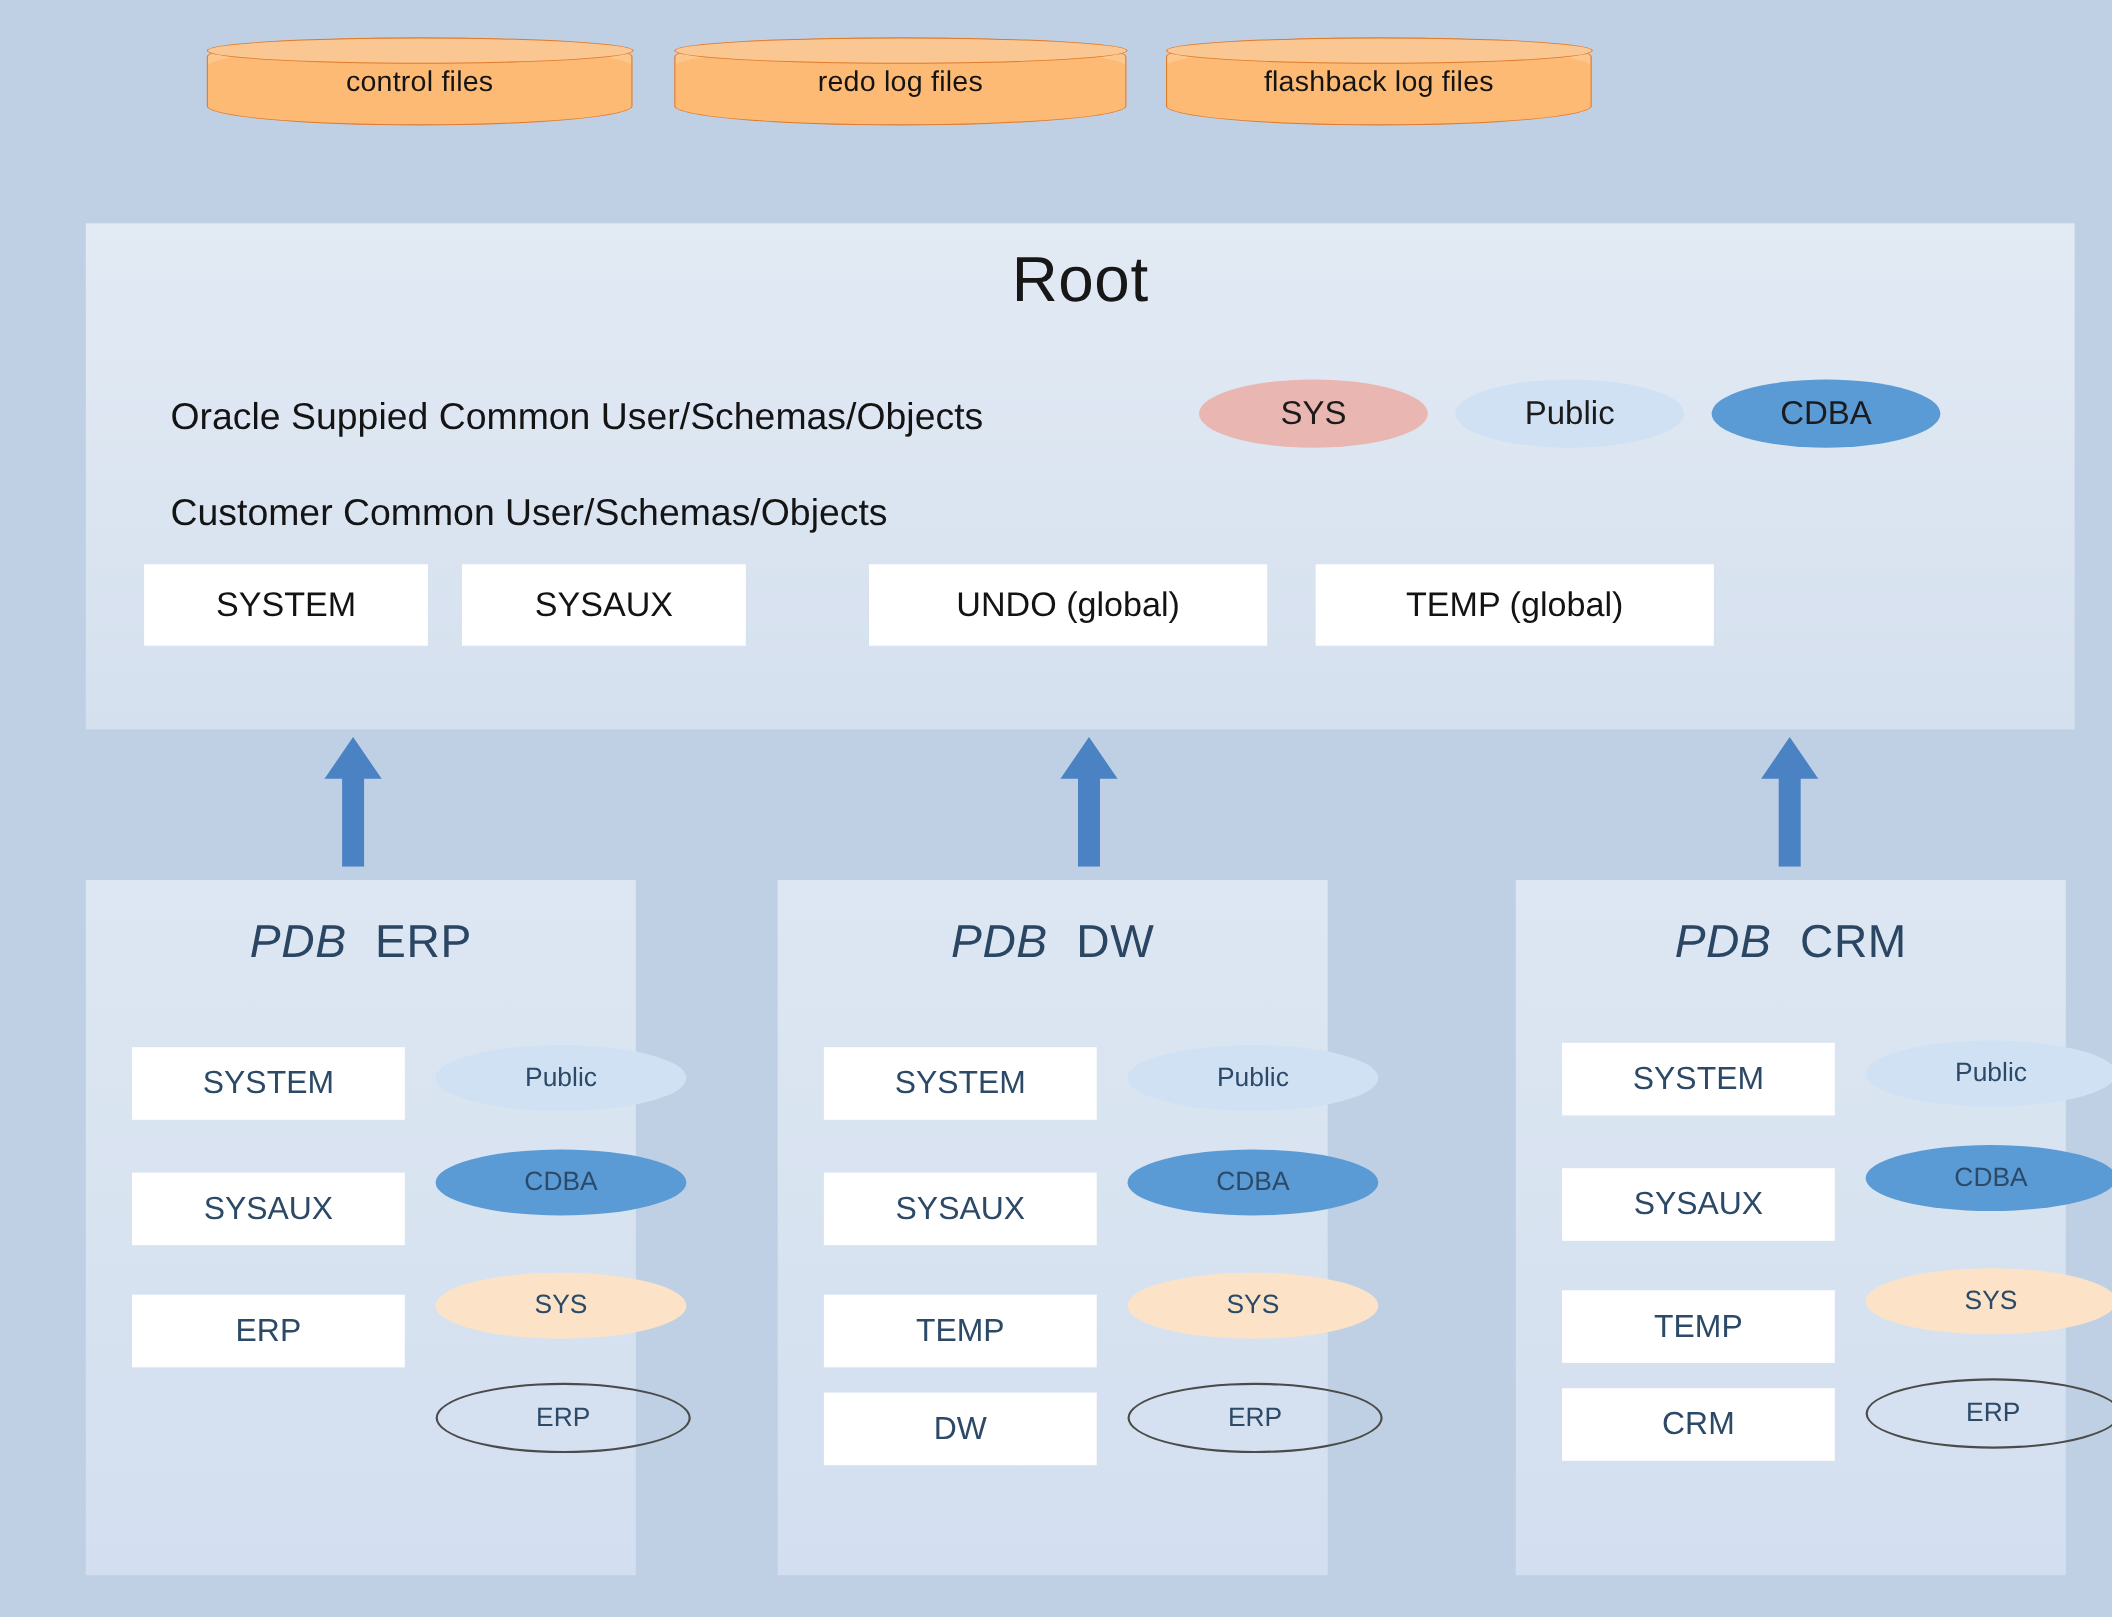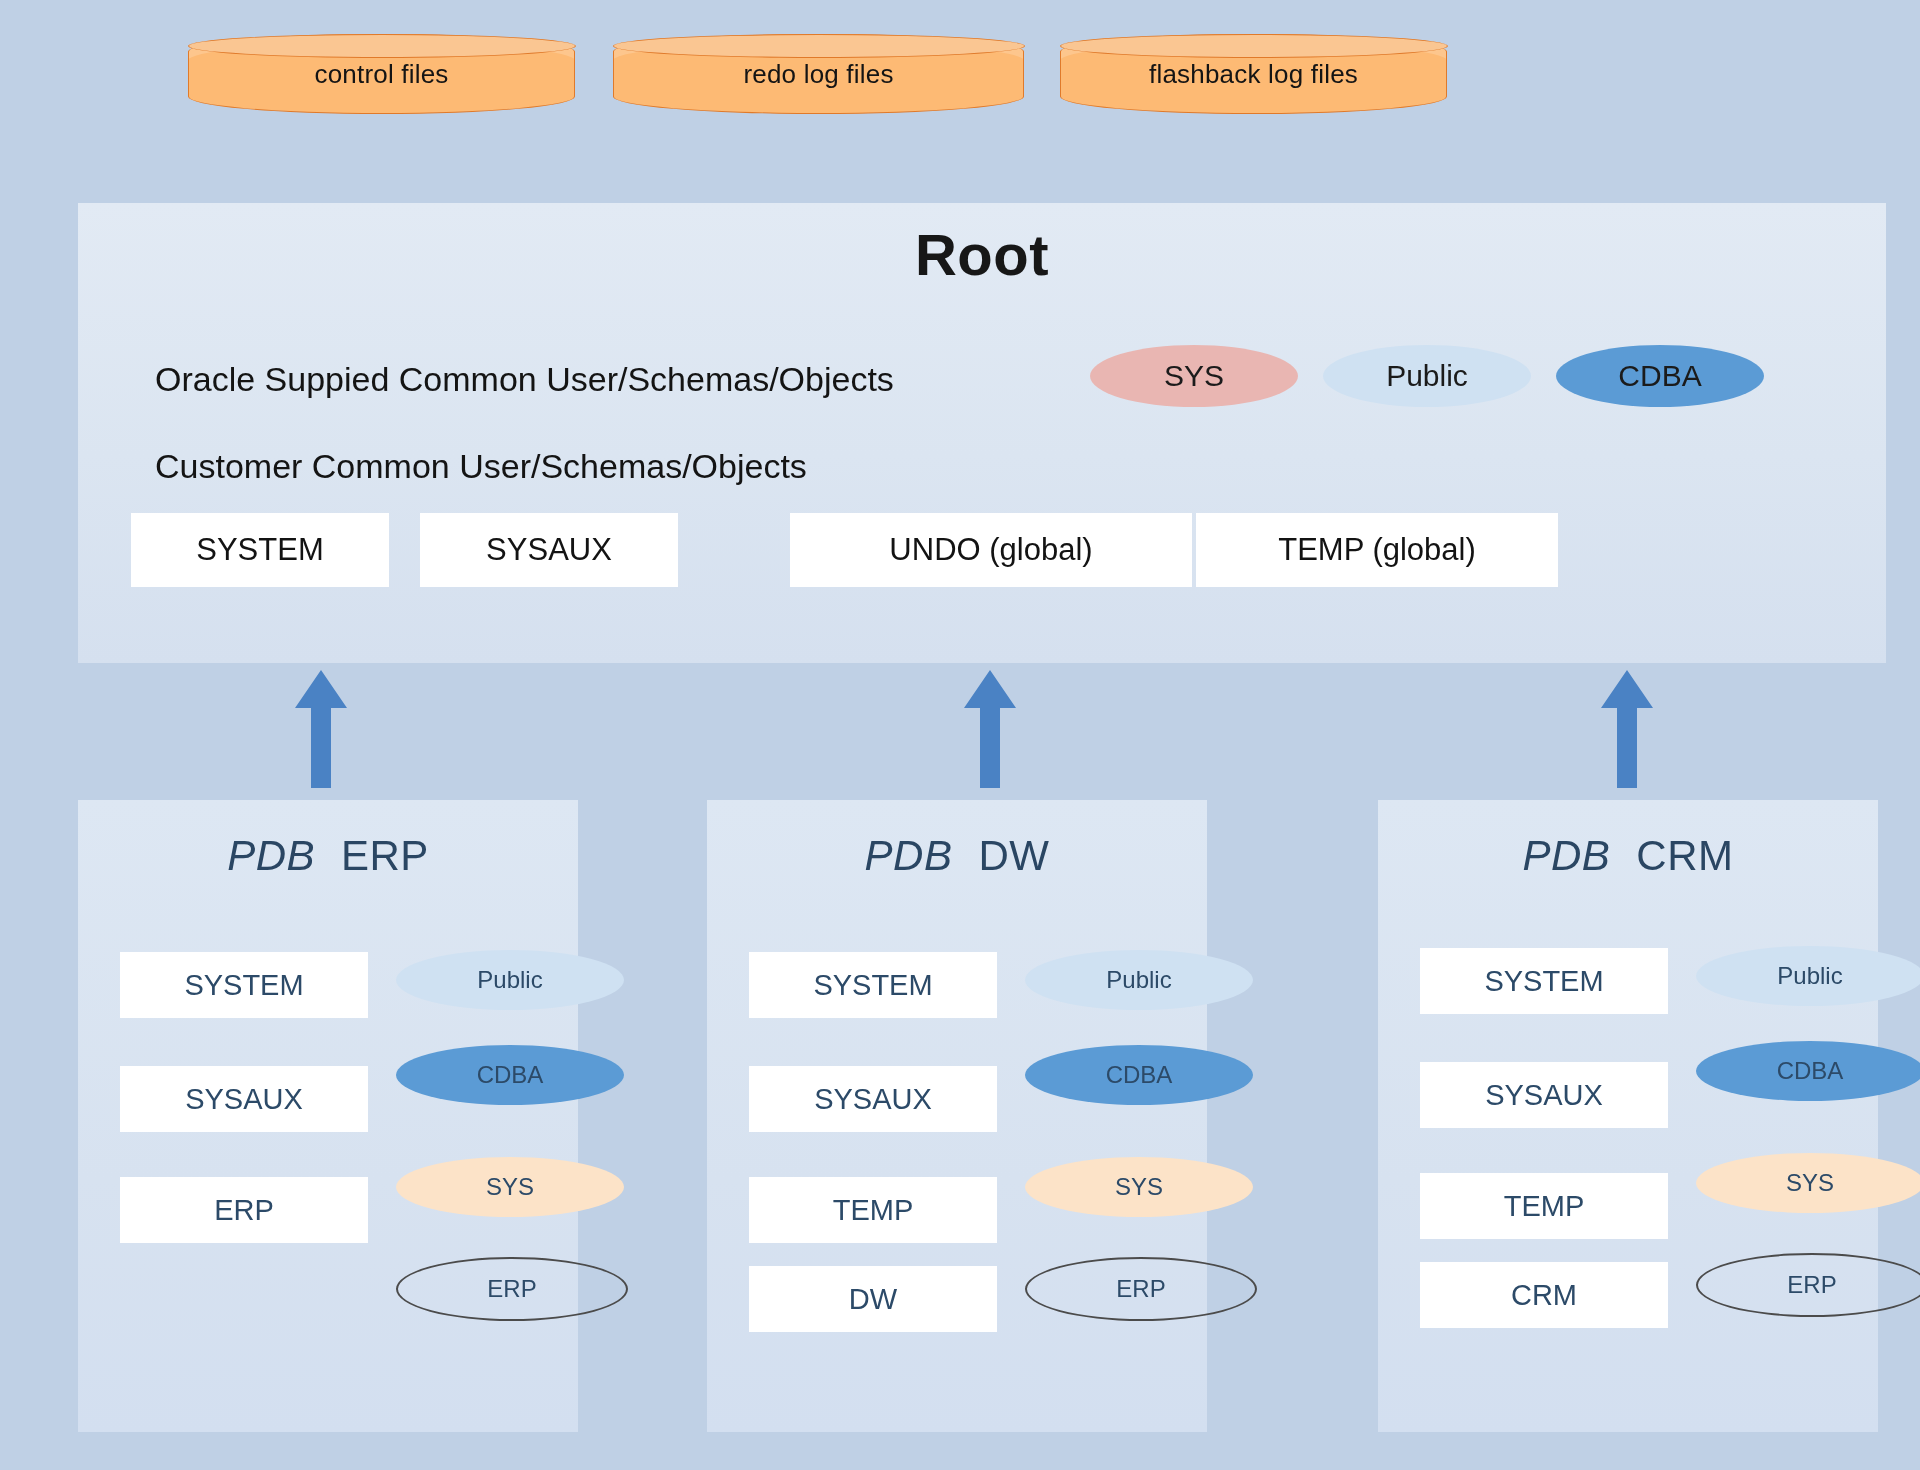--- a/index.html
+++ b/index.html
@@ -50,21 +50,21 @@
   .root-panel{
     position:absolute;
     left:78px; top:203px; width:1808px; height:460px;
     background:linear-gradient(180deg,#e2eaf4 0%,#dbe5f1 55%,#d5e0ef 100%);
   }
   .root-title{
     position:absolute; left:0; right:0; top:18px;
     text-align:center;
     font-size:58px;
     color:#171717;
-    font-weight:700;
+    font-weight:400;
     letter-spacing:.5px;
   }
   .root-line{
     position:absolute;
     font-size:34px;
     color:#141414;
     white-space:nowrap;
   }
   #rootLine0{left:77px; top:157px;}
   #rootLine1{left:77px; top:244px;}
@@ -88,21 +88,21 @@
     position:absolute;
     top:310px;
     height:74px;
     background:#ffffff;
     display:flex;align-items:center;justify-content:center;
     font-size:31px;
     color:#131313;
   }
   #rootTs0{left:53px;  width:258px;}
   #rootTs1{left:342px; width:258px;}
-  #rootTs2{left:712px; width:402px;}
+  #rootTs2{left:712px; width:362px;}
   #rootTs3{left:1118px;width:362px;}
 
   
   .arrow{
     position:absolute;
     width:60px; height:120px;
   }
 
   
   .pdb{

